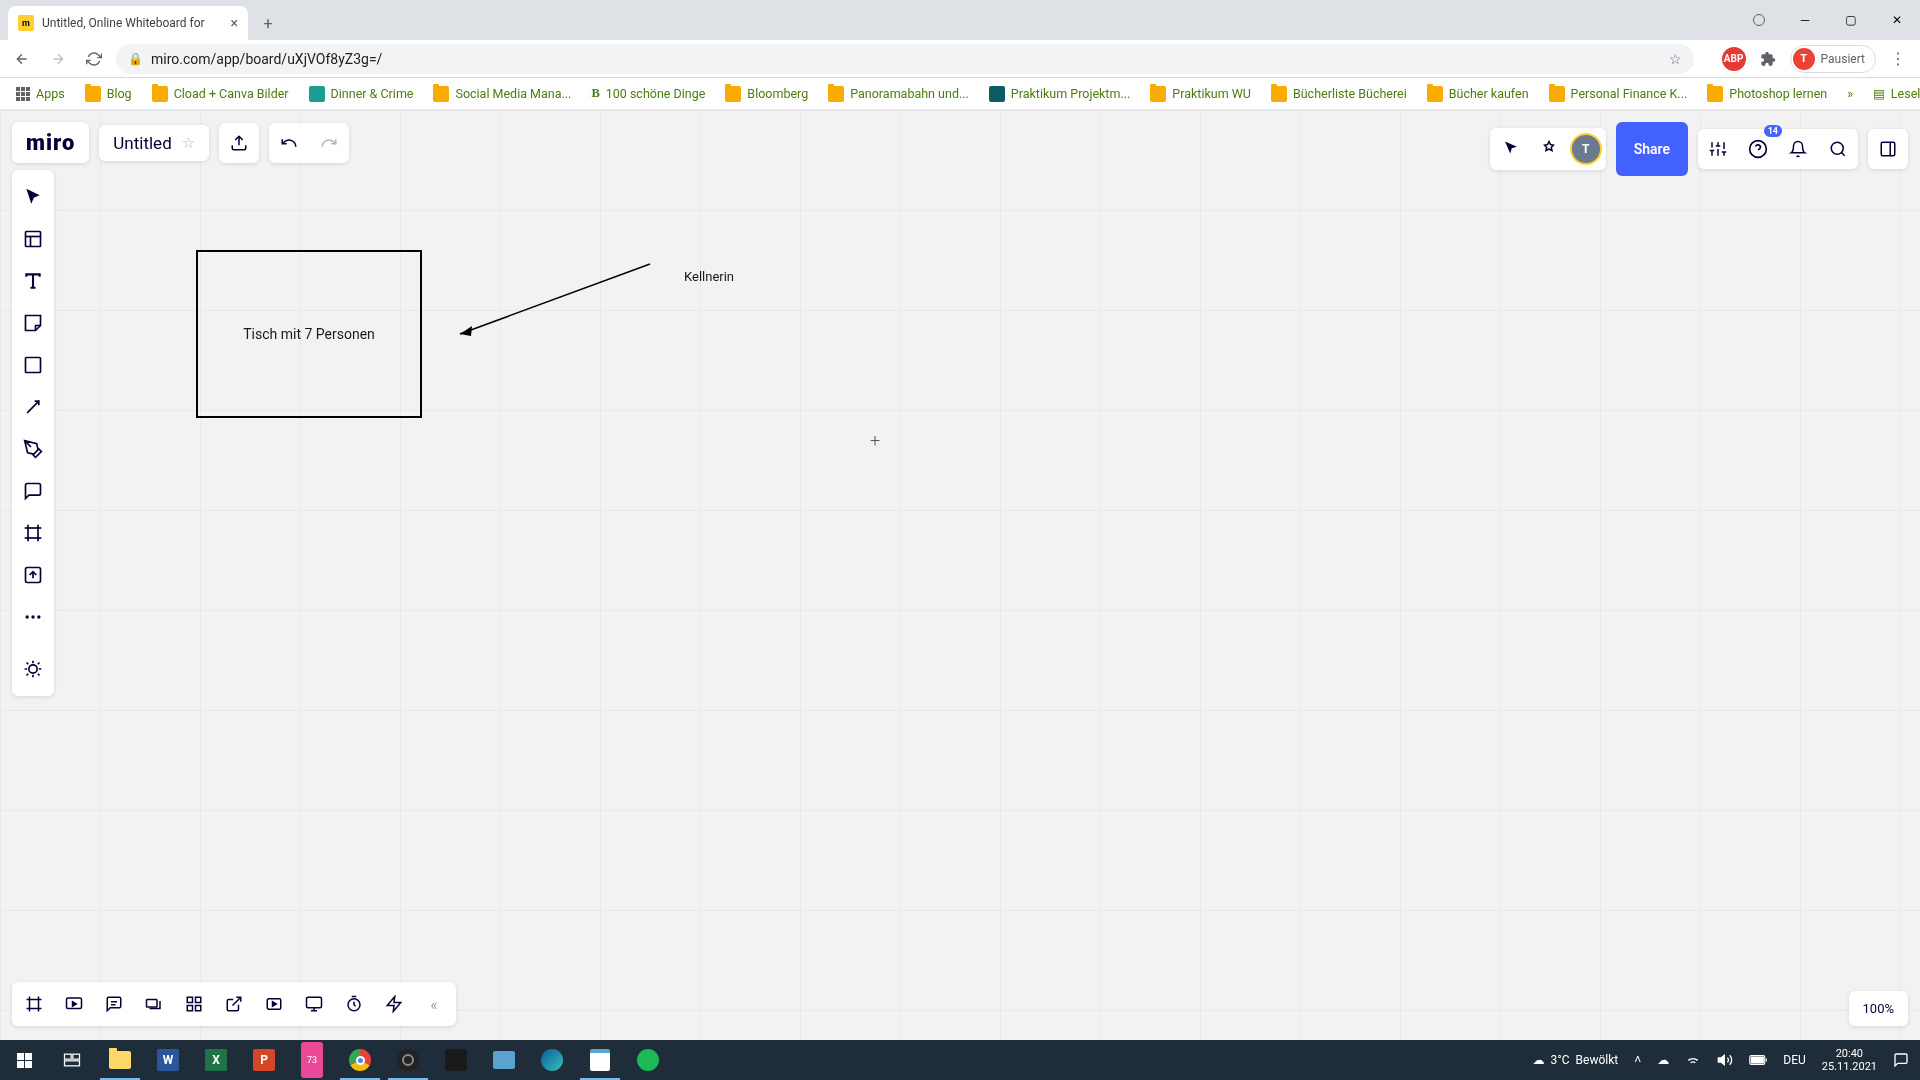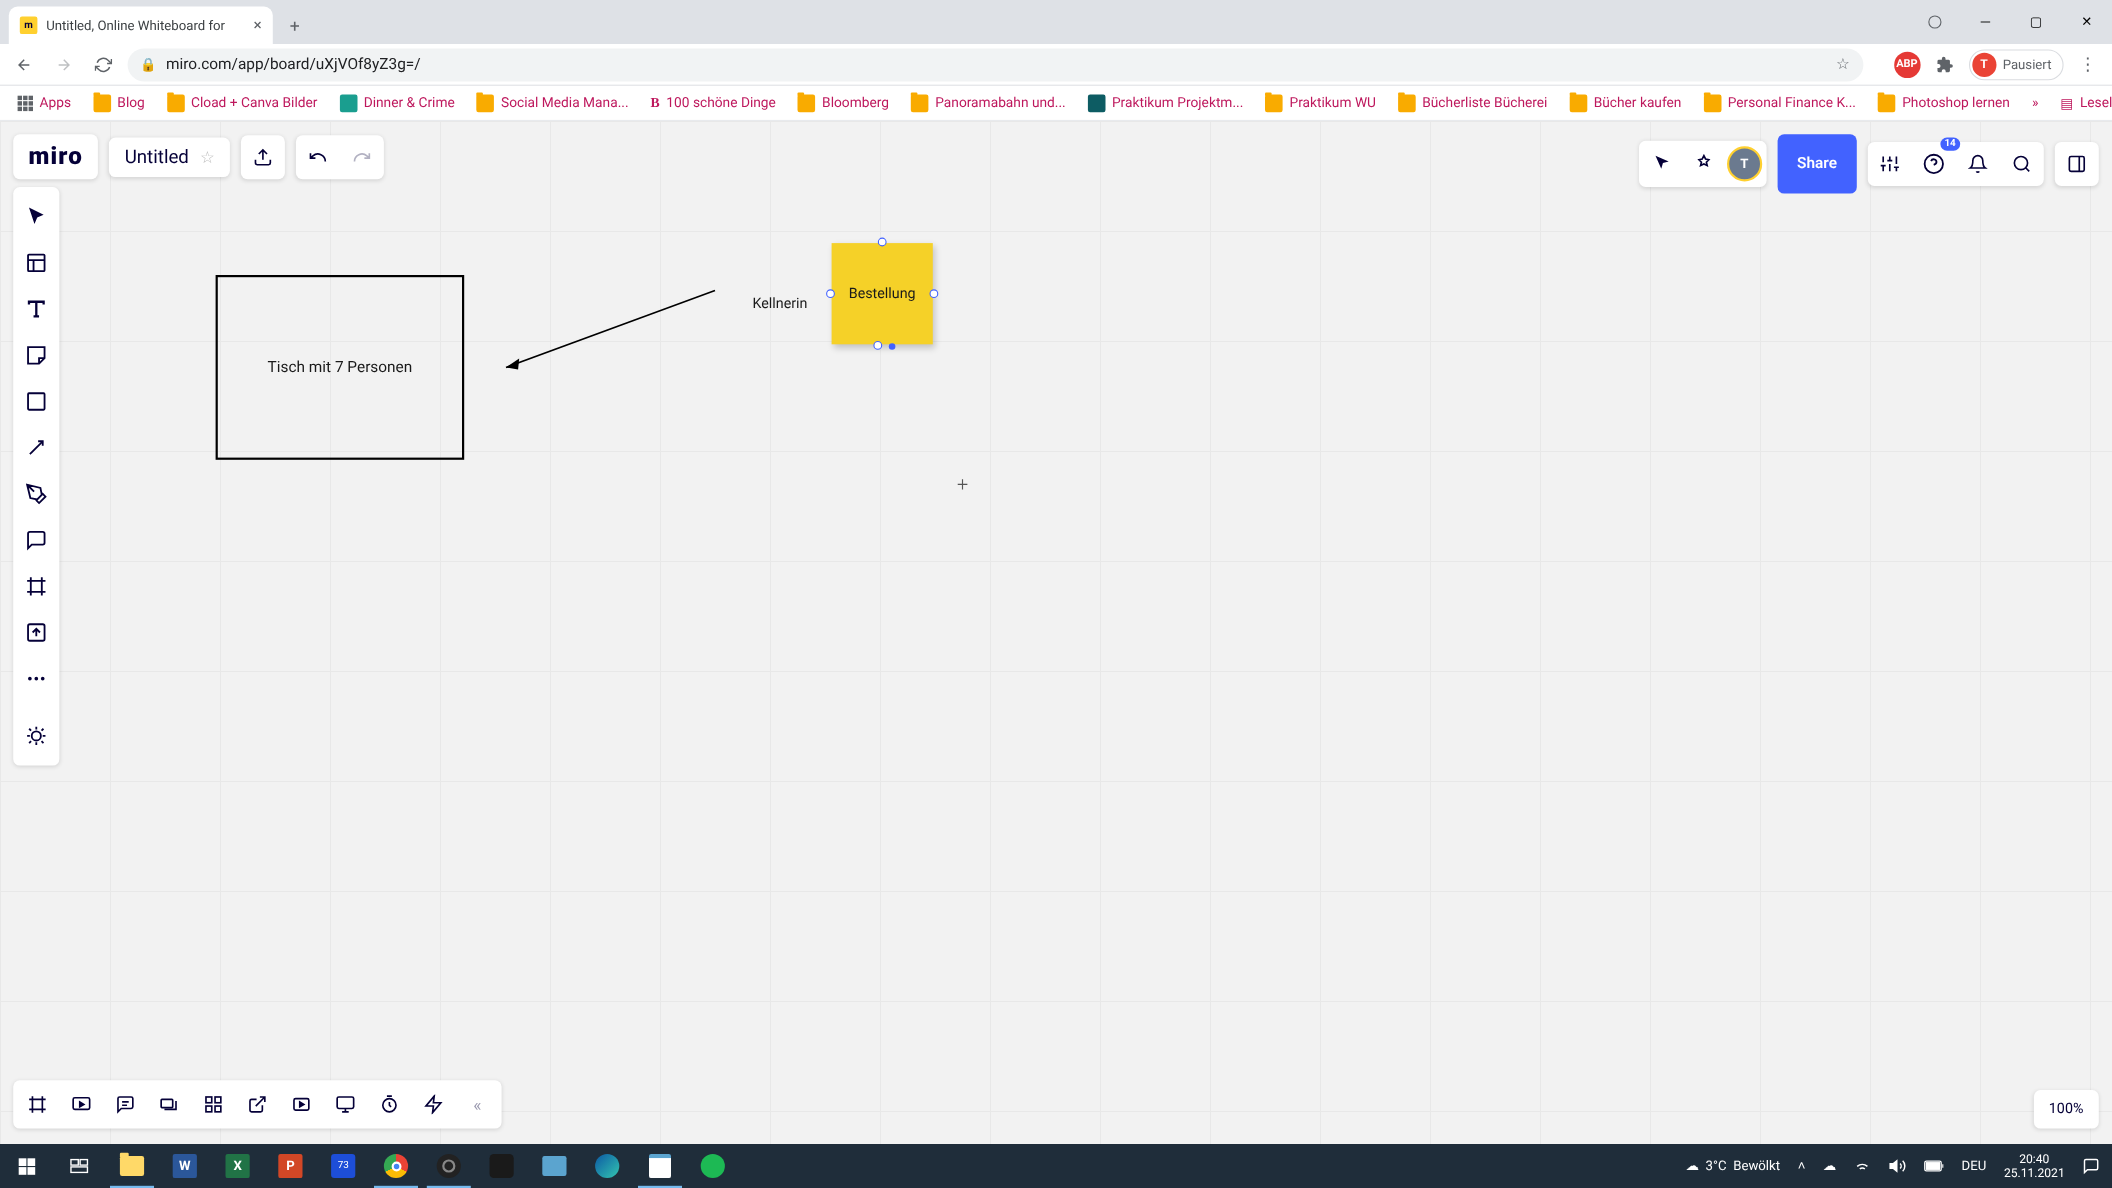--- a/index.html
+++ b/index.html
@@ -19,21 +19,21 @@
 .navbtn { width:28px; height:28px; display:flex; align-items:center; justify-content:center; color:#5f6368; border-radius:50%; }
 .navbtn.disabled { opacity:.4; }
 .addrbar { flex:1; height:30px; background:#f1f3f4; border-radius:15px; display:flex; align-items:center; padding:0 12px; font-size:14px; color:#202124; gap:8px; }
 .lock { color:#5f6368; font-size:12px; }
 .addr-right { margin-left:auto; display:flex; gap:10px; align-items:center; color:#5f6368; }
 .ext-icon { width:24px; height:24px; border-radius:50%; display:flex; align-items:center; justify-content:center; font-size:10px; font-weight:bold;margin-left:20px; }
 .profile-pill { display:flex; align-items:center; gap:6px; border:1px solid #dadce0; border-radius:14px; padding:2px 10px 2px 2px; }
 .profile-pill .av { width:22px; height:22px; border-radius:50%; background:#ea4335; color:#fff; display:flex; align-items:center; justify-content:center; font-size:11px; font-weight:bold; }
 .profile-pill span { font-size:12px; color:#5f6368; }
 .bmbar { background:#fff; height:32px; display:flex; align-items:center; padding:0 8px; gap:4px; border-bottom:1px solid #e8eaed; }
-.bm { display:flex; align-items:center; gap:6px; padding:4px 8px; font-size:12.5px; color:#be185d; border-radius:4px; white-space:nowrap; }
+.bm { display:flex; align-items:center; gap:6px; padding:4px 8px; font-size:12.5px; color:#4d7c0f; border-radius:4px; white-space:nowrap; }
 .bm .bf { width:16px; height:16px; background:#f9ab00; border-radius:2px; position:relative; }
 .bm .bf::before { content:''; position:absolute; top:-2px; left:0; width:6px; height:3px; background:#f9ab00; border-radius:1px 1px 0 0; }
 .bm .bi { width:16px; height:16px; border-radius:2px; }
 .bmr { margin-left:auto; display:flex; gap:4px; }
 
 
 .miro-area { position:absolute; top:110px; left:0; right:0; bottom:40px; background:#f2f2f2; overflow:hidden; }
 .canvas-grid { position:absolute; inset:0; background-image:
   linear-gradient(#e8e8e8 1px, transparent 1px),
   linear-gradient(90deg, #e8e8e8 1px, transparent 1px);
@@ -224,28 +224,20 @@
     <span>Tisch mit 7 Personen</span>
   </div>
 
   <svg style="position:absolute;left:460px;top:148px;overflow:visible" width="200" height="100">
     <line x1="0" y1="76" x2="190" y2="6" stroke="#000" stroke-width="1.5"></line>
     <polygon points="0,76 12,68 11,78" fill="#000"></polygon>
   </svg>
 
   <div class="canvas-label" style="left:684px;top:159px">Kellnerin</div>
 
-  <div class="sticky sel" style="left:756px;top:111px;width:92px;height:92px">
-    <span>Bestellung</span>
-    <div class="sel-handle" style="top:-5px;left:42px"></div>
-    <div class="sel-handle" style="top:42px;left:-5px"></div>
-    <div class="sel-handle" style="top:42px;right:-5px"></div>
-    <div class="sel-handle" style="bottom:-5px;left:38px"></div>
-    <div class="sel-dot" style="bottom:-5px;left:52px"></div>
-  </div>
 
   <div class="plus-cursor" style="left:870px;top:320px">+</div>
 
   <div class="topbar">
     <div class="panel logo">miro</div>
     <div class="panel board-name">
       <span>Untitled</span>
       <span class="star">☆</span>
     </div>
     <div class="panel">
@@ -497,21 +489,21 @@
     <div>
         <span style="width:22px;height:22px;background:#2b579a;color:#fff;display:flex;align-items:center;justify-content:center;font-weight:bold;font-size:12px;border-radius:2px">W</span>
       </div>
     <div>
         <span style="width:22px;height:22px;background:#217346;color:#fff;display:flex;align-items:center;justify-content:center;font-weight:bold;font-size:12px;border-radius:2px">X</span>
       </div>
     <div>
         <span style="width:22px;height:22px;background:#d24726;color:#fff;display:flex;align-items:center;justify-content:center;font-weight:bold;font-size:12px;border-radius:2px">P</span>
       </div>
     <div>
-        <span style="width:22px;height:22px;background:#1d4ed8;border-radius:3px;display:flex;align-items:center;justify-content:center;color:#fff;font-size:9px">73</span>
+        <span style="width:22px;height:36px;background:#ec4899;border-radius:3px;display:flex;align-items:center;justify-content:center;color:#fff;font-size:9px">73</span>
       </div>
     <div class="active">
         <span style="width:22px;height:22px;border-radius:50%;background:conic-gradient(#ea4335 0 120deg,#fbbc05 120deg 240deg,#34a853 240deg);display:flex;align-items:center;justify-content:center">
           <span style="width:9px;height:9px;background:#4285f4;border-radius:50%;border:2px solid #fff"></span>
         </span>
       </div>
     <div class="active">
         <span style="width:22px;height:22px;background:#222;border-radius:50%;display:flex;align-items:center;justify-content:center">
           <span style="width:12px;height:12px;border:2px solid #888;border-radius:50%"></span>
         </span>

